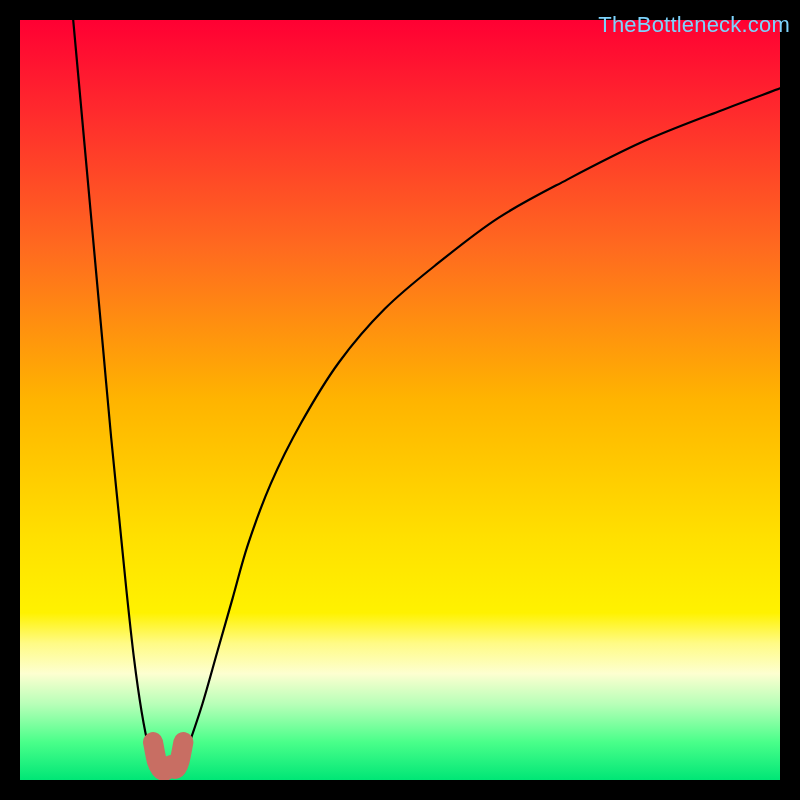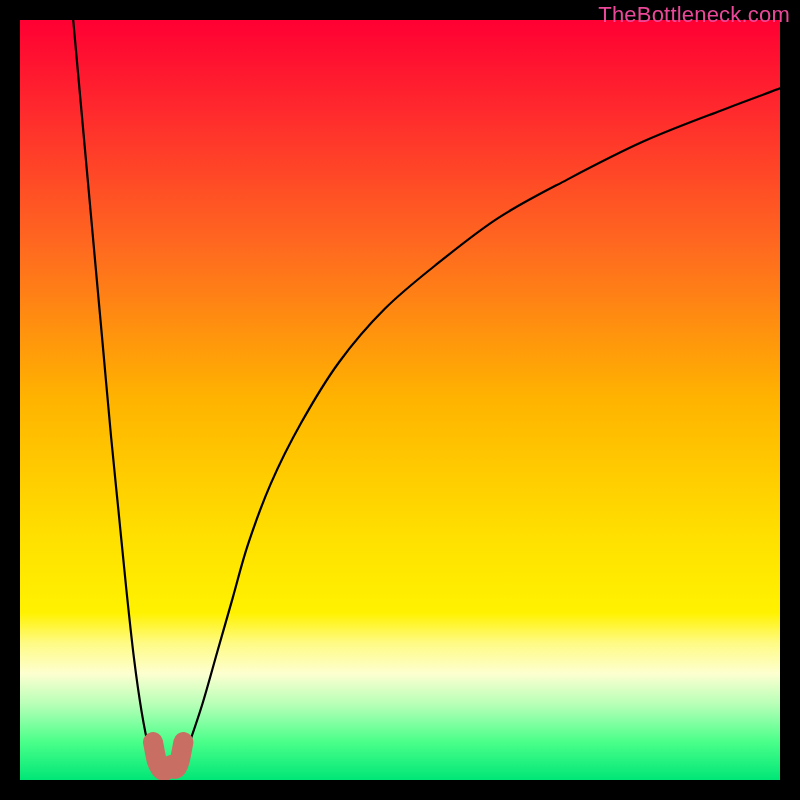--- a/index.html
+++ b/index.html
@@ -27,23 +27,23 @@
   .gradient-bg {
     position: absolute;
     inset: 0;
   }
   svg.curves {
     position: absolute;
     inset: 0;
   }
   .watermark {
     position: absolute;
-    top: 2px;
+    top: 12px;
     right: 10px;
-    color: #ec4899;
+    color: #7dd3fc;
     font-size: 22px;
     letter-spacing: 0.2px;
     font-weight: 400;
   }
 </style>
 </head>
 <body>
 
 <div class="frame">
 

